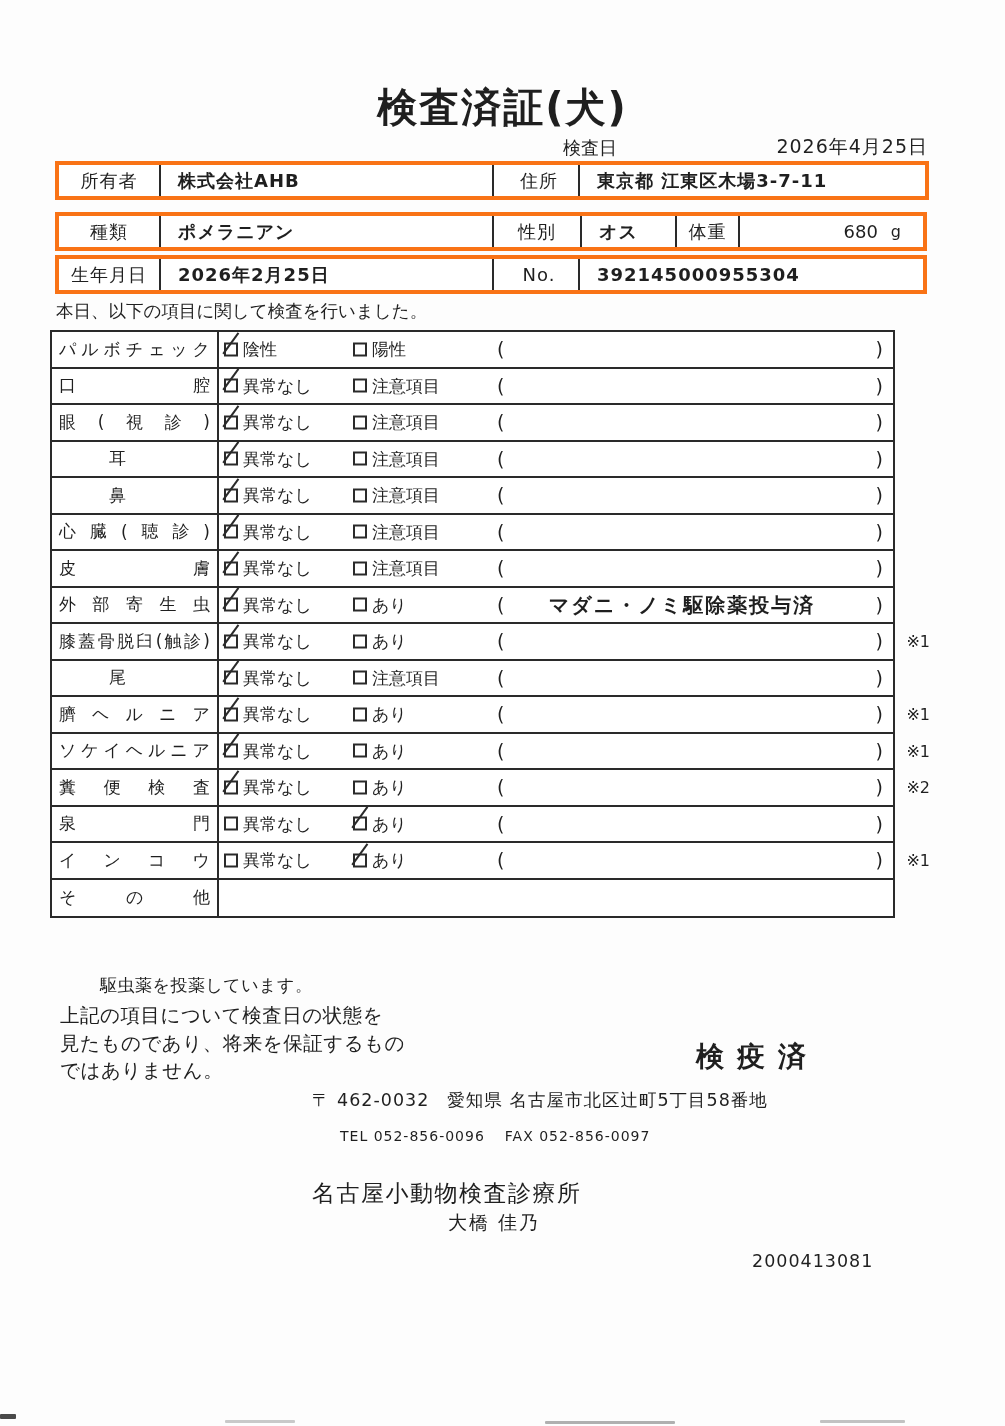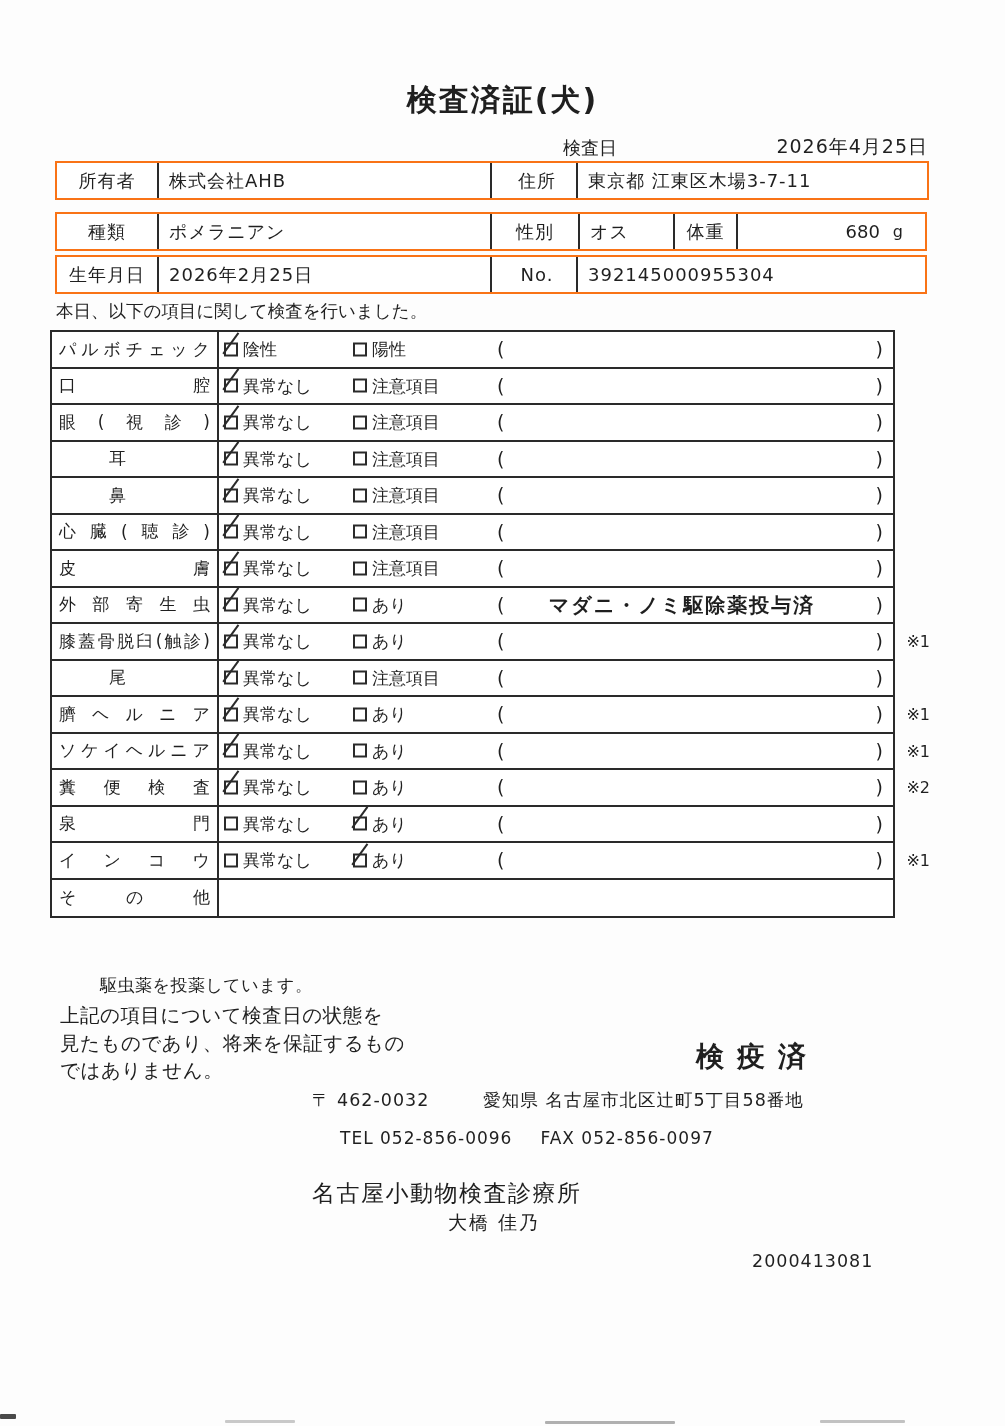--- a/index.html
+++ b/index.html
@@ -2,29 +2,29 @@
 <html><head>
 <meta charset="utf-8">
 <style>
   html,body{margin:0;padding:0;background:#ddd;}
   .page{
     position:relative;width:1005px;height:1426px;background:#fdfdfd;
     font-family:"DejaVu Sans",sans-serif;color:#1f1f1f;overflow:hidden;
     margin:0 auto;
   }
   .abs{position:absolute;}
-  .title{left:0;right:0;top:80px;text-align:center;font-size:30px;font-weight:600;letter-spacing:2px;}
+  .title{left:0;right:0;top:80px;text-align:center;font-size:40px;font-weight:600;letter-spacing:2px;}
   .date-label{left:563px;top:136px;font-size:18px;}
   .date-value{right:77px;top:134px;font-size:19px;letter-spacing:1px;}
 
-  .hdr-table{display:flex;border:2px solid #f97316;box-sizing:border-box;background:#fff;}
+  .hdr-table{display:flex;border:4px solid #f97316;box-sizing:border-box;background:#fff;}
   .hcell{border-left:2px solid #2a2a2a;display:flex;align-items:center;box-sizing:border-box;font-size:18px;overflow:hidden;}
   .hcell:first-child{border-left:none;}
   .hlab{justify-content:center;letter-spacing:1px;}
-  .hval{padding-left:10px;letter-spacing:1px;}
+  .hval{padding-left:17px;letter-spacing:1px;font-weight:bold;}
   .t-owner{left:55px;top:161px;width:874px;height:39px;}
   .t-animal{left:55px;top:212px;width:872px;height:39px;}
   .t-birth{left:55px;top:255px;width:872px;height:39px;}
   .w-label{flex:0 0 100px;}
   .w-val-lg{flex:0 0 333px;}
   .w-sexlab{flex:0 0 88px;}
   .w-sexval{flex:0 0 95px;}
   .w-wtlab{flex:0 0 63px;}
   .w-addrlab{flex:0 0 86px;padding-left:6px;}
   .w-rest{flex:1;}
@@ -55,22 +55,22 @@
   .cb.checked::after{content:"";position:absolute;left:-2px;bottom:0;width:26px;height:2px;background:#2a2a2a;
     transform-origin:0 100%;transform:rotate(-54deg);}
 
   .fn{font-size:17px;letter-spacing:0.5px;}
   .fn1{left:55px;top:925px;}
   .fn2{left:55px;top:950px;}
   .fn3{left:100px;top:974px;}
 
   .disclaimer{left:60px;top:1002px;font-size:19.5px;line-height:27.5px;white-space:pre-line;letter-spacing:0.5px;}
   .stamp{left:696px;top:1038px;font-size:28px;font-weight:600;letter-spacing:13px;}
-  .postal-line{left:312px;top:1088px;font-size:17.5px;display:flex;gap:54px;letter-spacing:1px;}
-  .tel-line{left:340px;top:1128px;font-size:17px;display:flex;gap:28px;letter-spacing:1px;}
+  .postal-line{left:312px;top:1088px;font-size:17.5px;display:flex;gap:18px;letter-spacing:1px;}
+  .tel-line{left:340px;top:1128px;font-size:14px;display:flex;gap:20px;letter-spacing:1px;}
   .clinic-name{left:312px;top:1178px;font-size:23px;letter-spacing:1.5px;}
   .vet-name{left:448px;top:1210px;font-size:19px;letter-spacing:2px;}
   .serial{left:752px;top:1251px;font-size:17.5px;letter-spacing:1px;}
 
   .smudge{position:absolute;border-radius:1px;}
   .sm1{left:0;top:1414px;width:16px;height:5px;background:#4a4a4a;}
   .sm2{left:225px;top:1420px;width:70px;height:3px;background:#c9c9c9;}
   .sm3{left:545px;top:1421px;width:130px;height:3px;background:#b0b0b0;}
   .sm4{left:820px;top:1420px;width:85px;height:3px;background:#c2c2c2;}
 </style>

